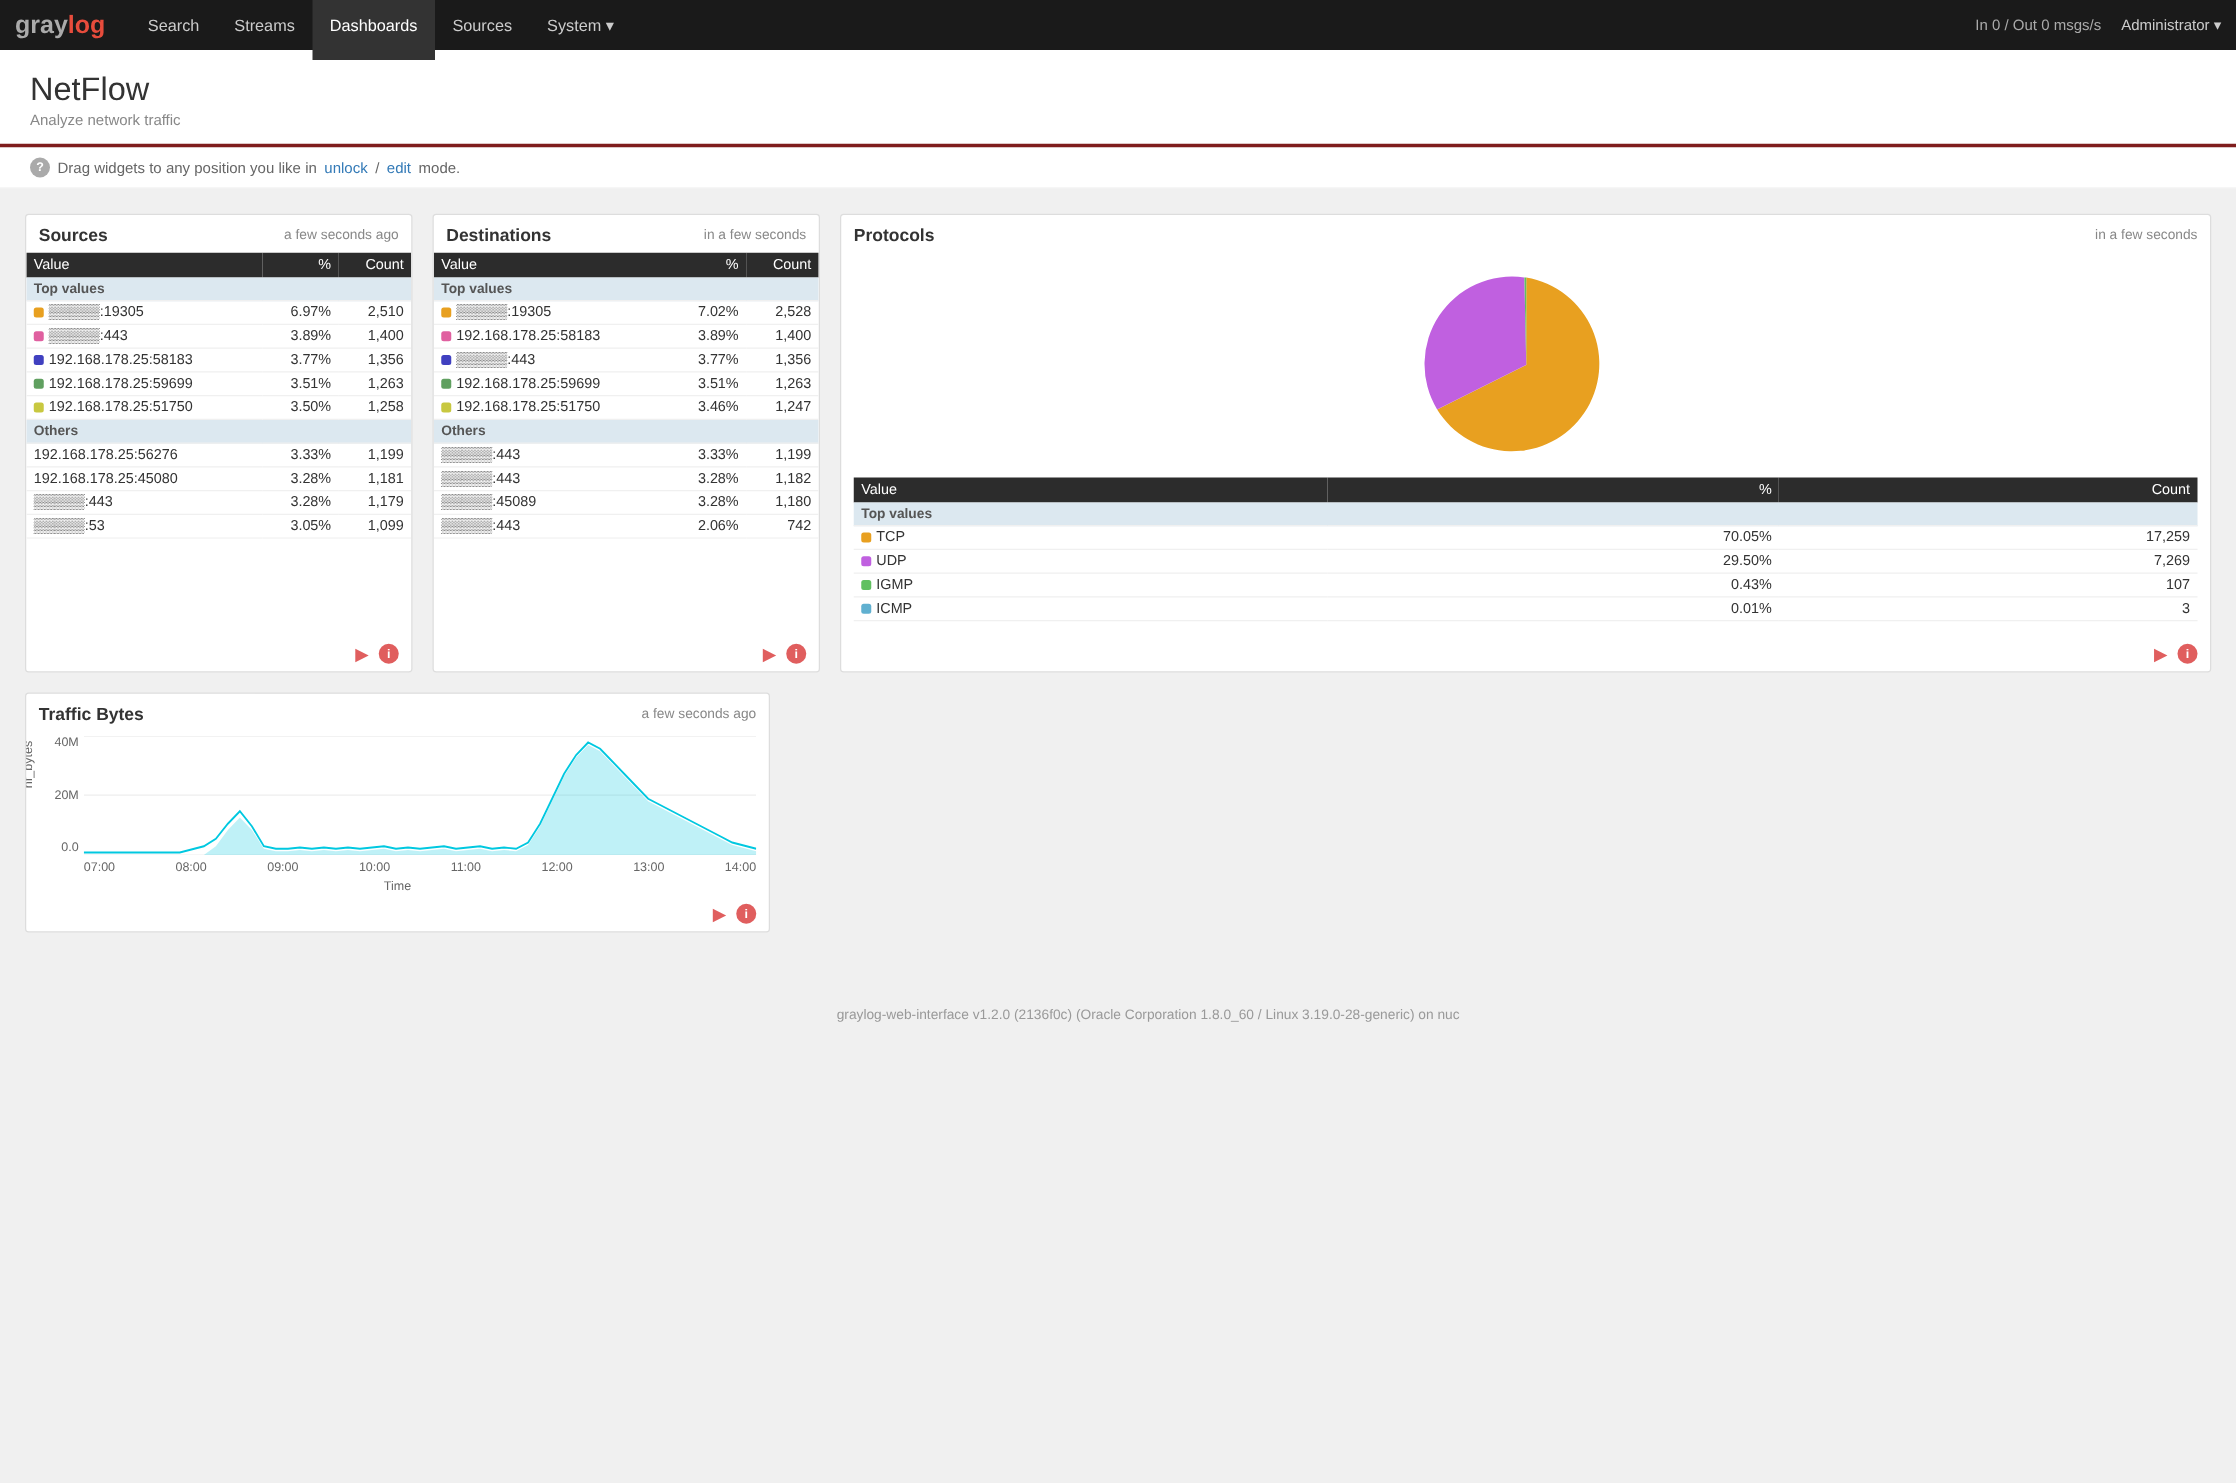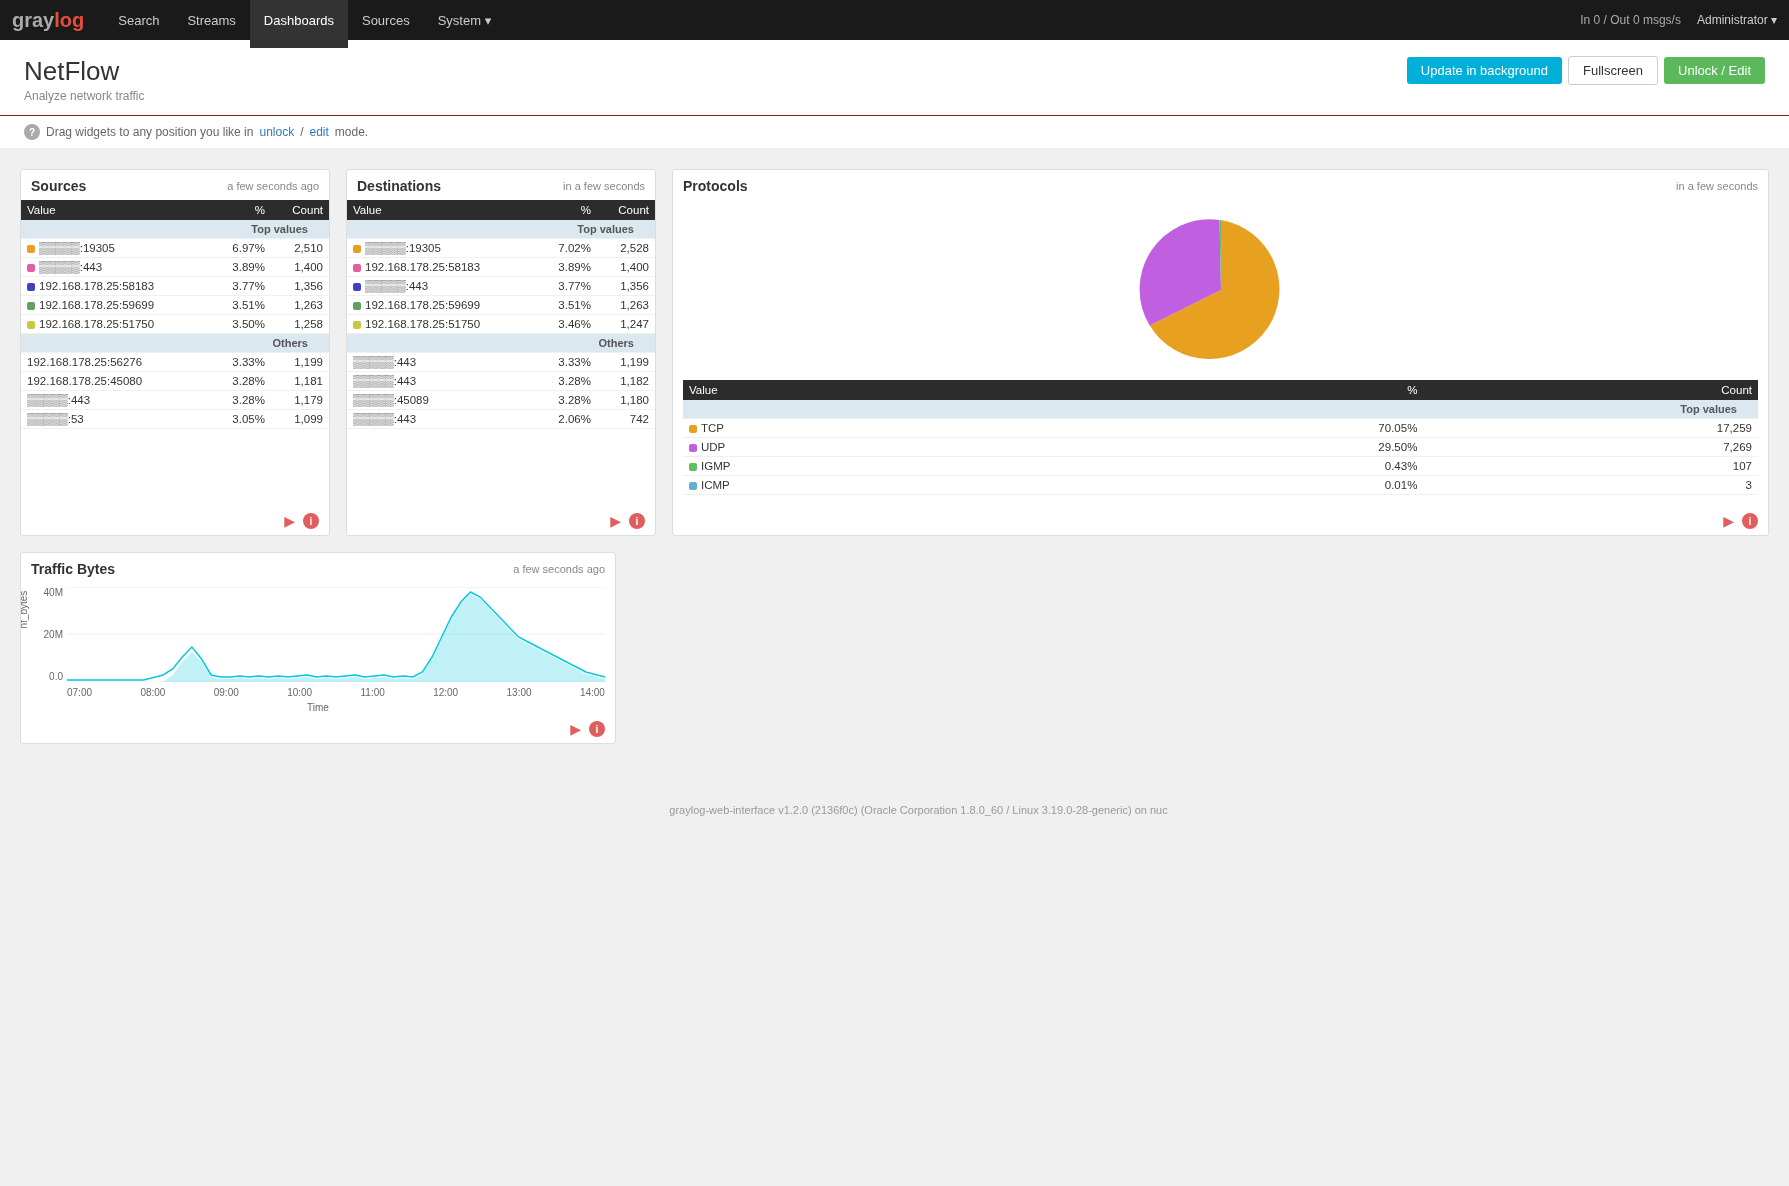--- a/index.html
+++ b/index.html
@@ -41,21 +41,21 @@
       font-size: 12px;
       gap: 16px;
     }
     .nav-right .msgs { color: #aaa; }
     .nav-right .admin { color: #ccc; cursor: pointer; }
 
     
     .page-header {
       background: #fff;
       padding: 16px 24px 12px;
-      border-bottom: 1px solid #7f1d1d;
+      border-bottom: 3px solid #7f1d1d;
       display: flex;
       align-items: flex-start;
       justify-content: space-between;
     }
     .page-title-area h1 { font-size: 26px; font-weight: 300; color: #333; }
     .page-title-area p { font-size: 12px; color: #888; margin-top: 2px; }
     .header-buttons { display: flex; gap: 6px; align-items: center; }
     .btn {
       padding: 6px 14px;
       border: none;
@@ -158,25 +158,24 @@
       padding: 4px 6px;
       text-align: left;
       font-weight: normal;
     }
     .widget-table thead tr th:nth-child(2),
     .widget-table thead tr th:nth-child(3) {
       text-align: right;
     }
     .widget-table .group-header td {
       background: #dce8f0;
-      padding: 3px 21px;
+      padding: 3px 6px;
       font-weight: 600;
       font-size: 11px;
       color: #555;
-      text-align: right;
     }
     .widget-table tbody tr td {
       padding: 3px 6px;
       border-bottom: 1px solid #f0f0f0;
     }
     .widget-table tbody tr td:nth-child(2),
     .widget-table tbody tr td:nth-child(3) {
       text-align: right;
     }
 
@@ -237,25 +236,20 @@
   <div class="nav-right">
     <span class="msgs">In 0 / Out 0 msgs/s</span>
     <span class="admin">Administrator ▾</span>
   </div>
 </nav>
 
 <div class="page-header">
   <div class="page-title-area">
     <h1>NetFlow</h1>
     <p>Analyze network traffic</p>
-  </div>
-  <div class="header-buttons">
-    <button class="btn btn-cyan">Update in background</button>
-    <button class="btn btn-white">Fullscreen</button>
-    <button class="btn btn-green">Unlock / Edit</button>
   </div>
 </div>
 
 <div class="info-bar">
   <span class="info-icon">?</span>
   <span>Drag widgets to any position you like in</span>
   <a>unlock</a>
   <span>/</span>
   <a>edit</a>
   <span>mode.</span>

